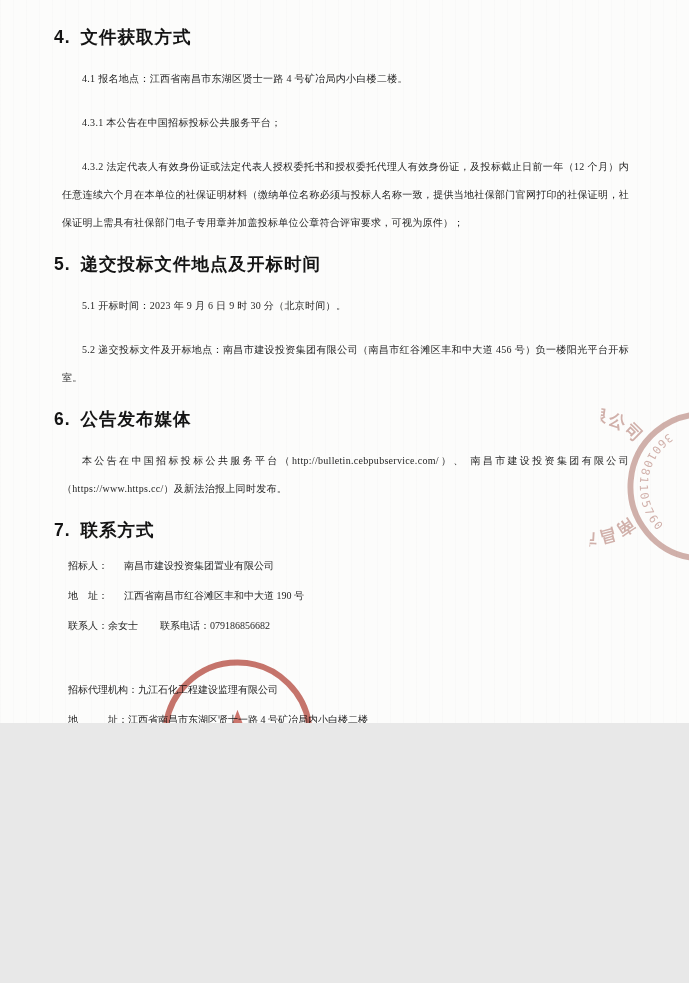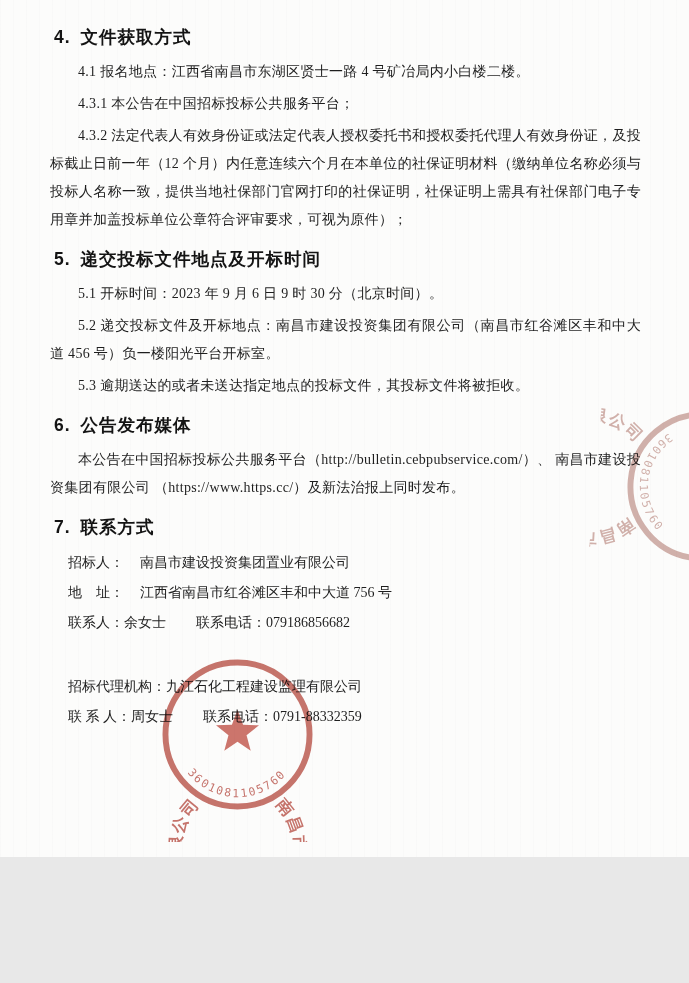--- a/index.html
+++ b/index.html
@@ -1,46 +1,46 @@
 <!DOCTYPE html>
 <html><head>
 <meta charset="utf-8">
 <style>
   html,body{margin:0;padding:0;background:#e8e8e8;}
   .page{
     position:relative;
-    width:689px;height:857px;
+    width:689px;height:723px;
     margin:0 auto;
     box-sizing:border-box;
     padding:22px 44px 12px 46px;
     background:
       repeating-linear-gradient(90deg, rgba(120,120,130,0.025) 0 1px, rgba(0,0,0,0) 1px 13px),
       #fcfcfb;
     overflow:hidden;
     font-family:"Liberation Serif","DejaVu Serif",serif;
     color:#1e1e1e;
   }
   .sec-h{
     font-family:"Liberation Sans","DejaVu Sans",sans-serif;
     font-size:17.5px;font-weight:700;color:#141414;
     line-height:23px;
     margin:14px 0 9px 8px;
     letter-spacing:1px;
   }
   .sec-h:first-child{margin-top:4px;}
   .sec-h .h-num{margin-right:10px;}
   p.doc{
-    font-size:14px;line-height:28px;
-    margin:4px;text-indent:2em;text-align:justify;
+    font-size:10px;line-height:28px;
+    margin:16px;text-indent:2em;text-align:justify;
     letter-spacing:0.3px;
   }
-  .contacts{padding-left:22px;font-size:14px;}
+  .contacts{padding-left:22px;font-size:10px;}
   .contacts .row{line-height:30px;white-space:nowrap;}
   .contacts .lbl.wide{margin-right:16px;}
-  .contacts .lbl2{margin-left:30px;}
+  .contacts .lbl2{margin-left:22px;}
   .contacts.agency{margin-top:34px;}
   .stamp{
     position:absolute;
     mix-blend-mode:multiply;
     pointer-events:none;
   }
   .stamp.main-seal{left:130px;top:627px;opacity:0.82;}
   .stamp.edge-seal{
     left:595px;top:379px;opacity:0.5;
     transform:rotate(95deg);transform-origin:50% 50%;
@@ -54,35 +54,35 @@
 <div class="page">
 
   <h2 class="sec-h"><span class="h-num">4.</span><span>文件获取方式</span></h2>
   <p class="doc">4.1 报名地点：江西省南昌市东湖区贤士一路 4 号矿冶局内小白楼二楼。</p>
   <p class="doc">4.3.1 本公告在中国招标投标公共服务平台；</p>
   <p class="doc">4.3.2 法定代表人有效身份证或法定代表人授权委托书和授权委托代理人有效身份证，及投标截止日前一年（12 个月）内任意连续六个月在本单位的社保证明材料（缴纳单位名称必须与投标人名称一致，提供当地社保部门官网打印的社保证明，社保证明上需具有社保部门电子专用章并加盖投标单位公章符合评审要求，可视为原件）；</p>
 
   <h2 class="sec-h"><span class="h-num">5.</span><span>递交投标文件地点及开标时间</span></h2>
   <p class="doc">5.1 开标时间：2023 年 9 月 6 日 9 时 30 分（北京时间）。</p>
   <p class="doc">5.2 递交投标文件及开标地点：南昌市建设投资集团有限公司（南昌市红谷滩区丰和中大道 456 号）负一楼阳光平台开标室。</p>
-  <p class="doc">5.3 逾期送达的或者未送达指定地点的投标文件，其投标文件将被拒收。</p>
 
   <h2 class="sec-h"><span class="h-num">6.</span><span>公告发布媒体</span></h2>
   <p class="doc">本公告在中国招标投标公共服务平台（http://bulletin.cebpubservice.com/）、 南昌市建设投资集团有限公司 （https://www.https.cc/）及新法治报上同时发布。</p>
 
   <h2 class="sec-h"><span class="h-num">7.</span><span>联系方式</span></h2>
 
   <div class="contacts tenderer">
     <div class="row"><span class="lbl wide">招标人：</span><span class="val">南昌市建设投资集团置业有限公司</span></div>
-    <div class="row"><span class="lbl wide">地　址：</span><span class="val">江西省南昌市红谷滩区丰和中大道 756 号</span></div>
+    <div class="row"><span class="lbl wide">地　址：</span><span class="val">江西省南昌市红谷滩区丰和中大道 190 号</span></div>
     <div class="row"><span class="lbl">联系人：</span><span class="val">余女士</span><span class="lbl2">联系电话：</span><span class="val">079186856682</span></div>
   </div>
 
   <div class="contacts agency">
     <div class="row"><span class="lbl">招标代理机构：</span><span class="val">九江石化工程建设监理有限公司</span></div>
+    <div class="row"><span class="lbl">地　　　址：</span><span class="val">江西省南昌市东湖区贤士一路 4 号矿冶局内小白楼二楼</span></div>
     <div class="row"><span class="lbl">联 系 人：</span><span class="val">周女士</span><span class="lbl2">联系电话：</span><span class="val">0791-88332359</span></div>
   </div>
 
   <svg class="stamp main-seal" width="215" height="215" viewBox="0 0 200 200">
     <defs>
       <path id="ringTop" d="M 100 152 A 52 52 0 1 1 99.9 152"></path>
       <path id="serialArc" d="M 49 129 A 59 59 0 0 0 151 129"></path>
     </defs>
     <circle cx="100" cy="100" r="67" fill="none" stroke="#bc564d" stroke-width="5.5"></circle>
     <text class="seal-ring-text" fill="#bc564d">

